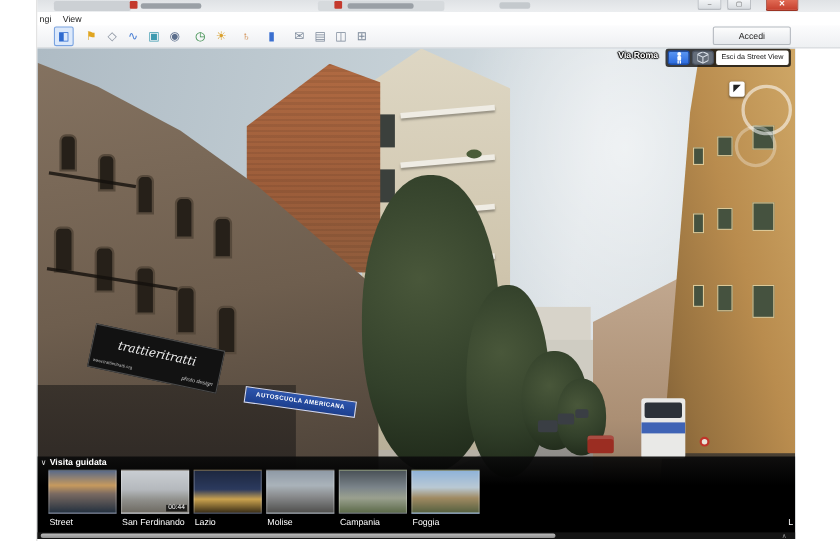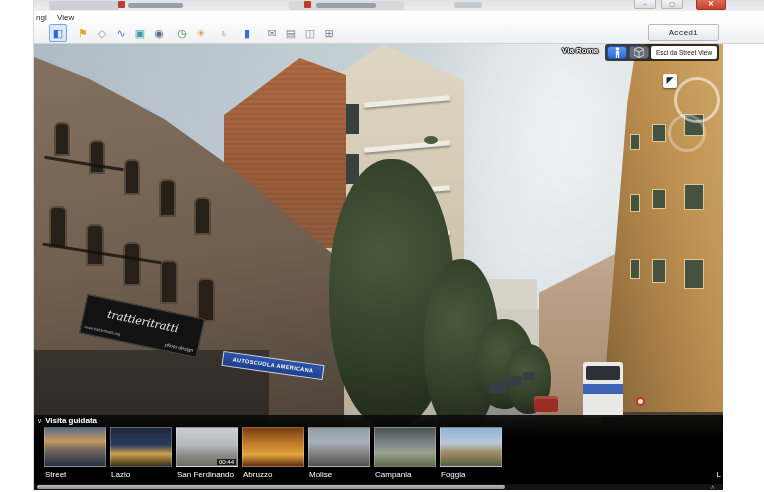--- a/index.html
+++ b/index.html
@@ -23,21 +23,21 @@
              font-size:8px; color:#222; }
   .menuitem { position:absolute; top:2px; }
 
   #toolbar { position:absolute; left:0; right:0; top:23px; height:21px;
              background:linear-gradient(180deg,#fcfcfd,#eef0f2); border-bottom:1px solid #cfd3d7; }
   .tbtn { position:absolute; top:1px; width:18px; height:18px; border:1px solid transparent;
           border-radius:2px; font-size:11px; line-height:16px; text-align:center; }
   .tbtn.sel { background:#dce9fb; border-color:#7aa3e0; }
   #accedi { position:absolute; top:1px; width:71px; height:17px; border:1px solid #b4b9bf; border-radius:2px;
             background:linear-gradient(180deg,#fdfdfd,#e5e8ec); font-size:8px; line-height:15px;
-            text-align:center; color:#222;font-family:Liberation Mono, monospace; }
+            text-align:center; color:#222; }
 
   
   #sv { position:absolute; left:0; top:44px; width:689px; height:446px; overflow:hidden; background:#c5d0d6; }
   #sky { position:absolute; inset:0;
          background:linear-gradient(100deg,#aebbc4 0%,#c6d1d7 45%,#dde3e7 68%,#cfd8dd 100%); }
   #skyglow { position:absolute; left:380px; top:0; width:280px; height:300px;
              background:radial-gradient(ellipse at 55% 30%, rgba(255,255,255,.55), transparent 70%); }
 
   #distant1 { position:absolute; left:388px; top:235px; width:115px; height:125px; background:#d7d3c9; }
   #distant2 { position:absolute; left:455px; top:265px; width:70px; height:95px; background:#cfccc2; }
@@ -288,32 +288,28 @@
     <div id="tour">
       <div id="tourhdr">
         <span class="chev">∨</span><span>Visita guidata</span>
       </div>
       <div id="thumbs">
         <div class="titem">
           <div class="thumb" style=";background:linear-gradient(180deg,#5a6a88 0%,#c79a5e 35%,#7a6a62 55%,#24313f 100%)"></div>
           <div class="tlabel">Street</div>
         </div>
         <div class="titem">
-          <div class="thumb" style=";background:linear-gradient(180deg,#1d2740 0%,#2c3a5e 45%,#caa24e 68%,#3c2f17 100%)"></div>
-          <div class="tlabel">Lazio</div>
-        </div>
-        <div class="titem">
           <div class="thumb" style=";background:linear-gradient(180deg,#c9cdd2 0%,#b5b9bd 45%,#8e8e8a 70%,#6e6a62 100%)">
             <span class="badge">00:44</span>
           </div>
           <div class="tlabel">San Ferdinando</div>
         </div>
         <div class="titem">
-          <div class="thumb" style=";background:linear-gradient(180deg,#7a3c14 0%,#c07928 40%,#e2a53f 70%,#5f2f10 100%)"></div>
-          <div class="tlabel">Abruzzo</div>
+          <div class="thumb" style=";background:linear-gradient(180deg,#1d2740 0%,#2c3a5e 45%,#caa24e 68%,#3c2f17 100%)"></div>
+          <div class="tlabel">Lazio</div>
         </div>
         <div class="titem">
           <div class="thumb" style=";background:linear-gradient(180deg,#8f9aa6 0%,#aab3ba 35%,#8b8d8f 60%,#4f4f4d 100%)"></div>
           <div class="tlabel">Molise</div>
         </div>
         <div class="titem">
           <div class="thumb" style=";background:linear-gradient(180deg,#4a5258 0%,#7b848a 40%,#9aa08f 65%,#5d6b4a 100%)"></div>
           <div class="tlabel">Campania</div>
         </div>
         <div class="titem">

